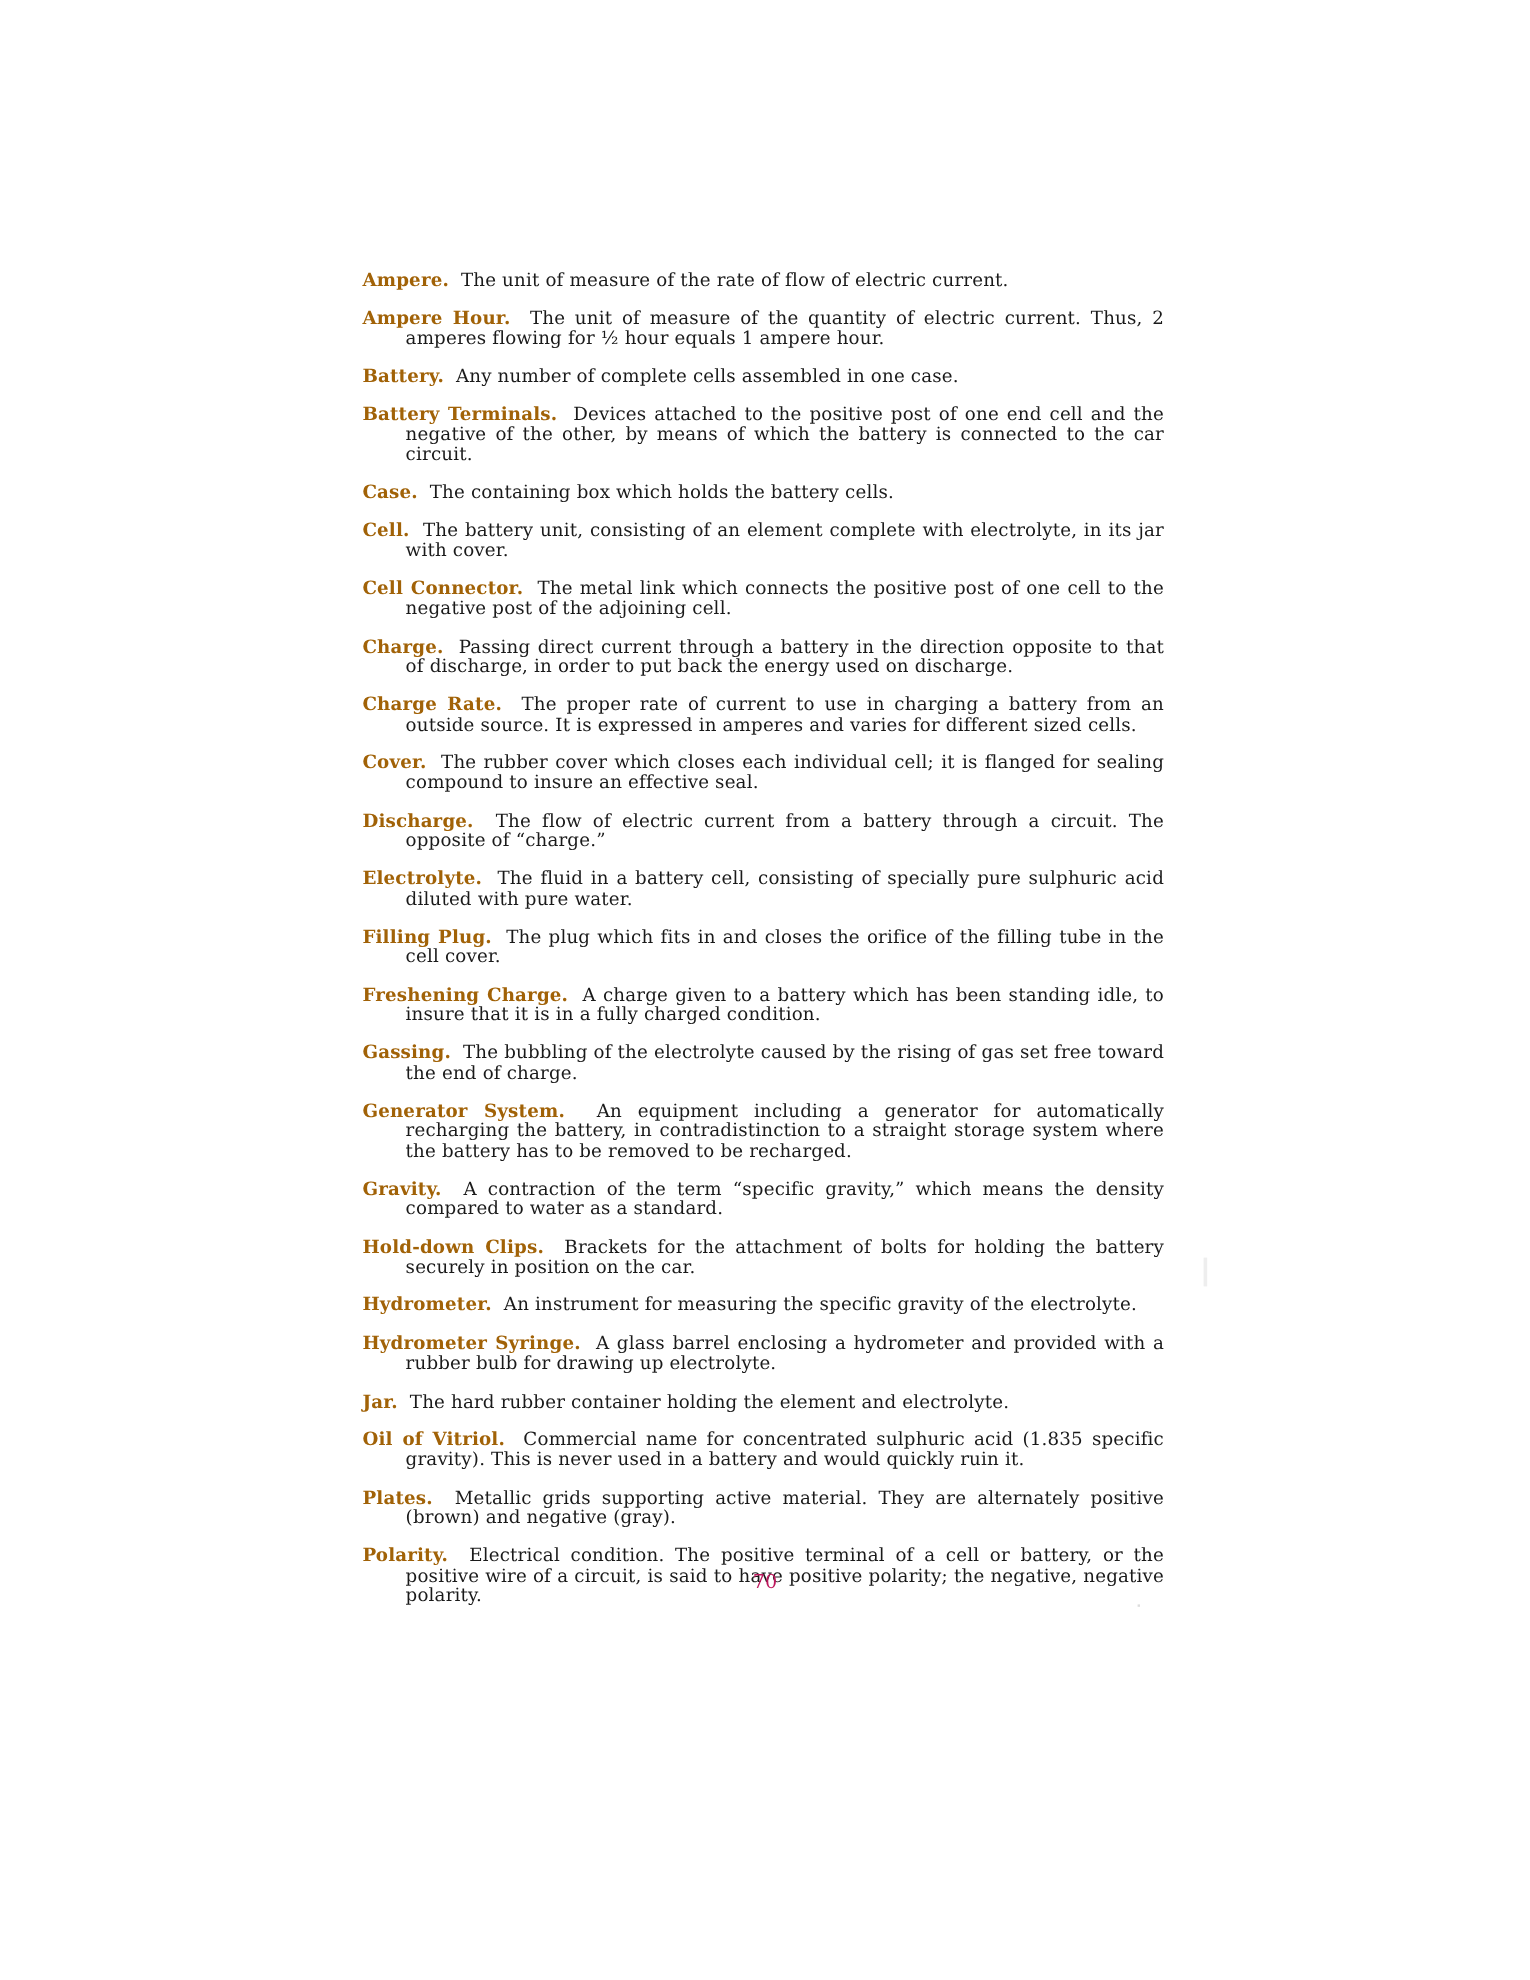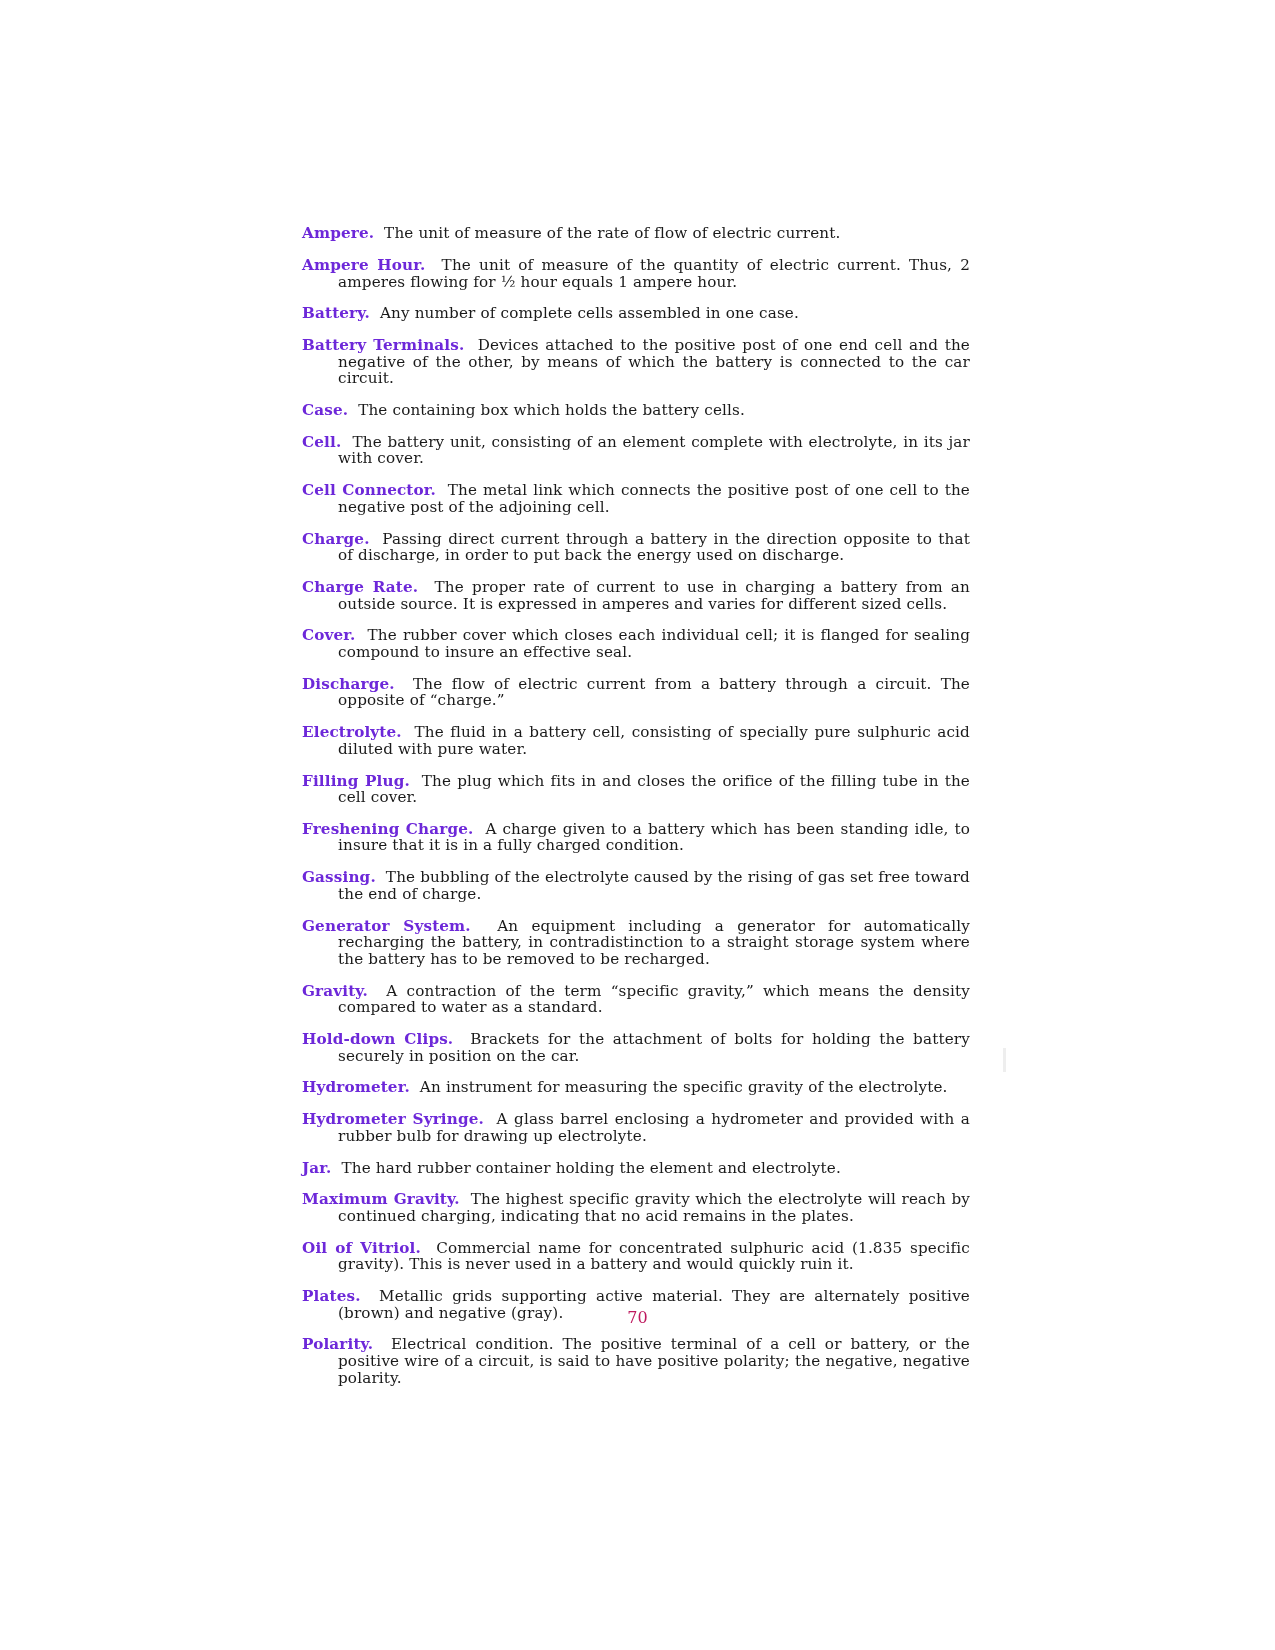--- a/index.html
+++ b/index.html
@@ -12,21 +12,21 @@
   .page-content {
     position: absolute; left: 302px; top: 210px; width: 668px;
   }
   .entry {
     font-size: 15.2px; line-height: 16.6px;
     text-align: justify;
     padding-left: 36px; text-indent: -36px;
     margin-bottom: 4.6px;
     letter-spacing: 0.15px;
   }
-  .term { font-weight: bold; color: #6d28d9; }
+  .term { font-weight: bold; color: #a16207; }
   .def { font-weight: normal; }
   .page-number {
     position: absolute; left: 0; width: 1275px; top: 1308px;
     text-align: center; font-size: 16px; color: #be185d;
   }
   .speck { position:absolute; background:#ddd; }
 </style>
 </head>
 <body>
 
@@ -45,21 +45,20 @@
   <p class="entry"><span class="term">Electrolyte.</span>&nbsp; <span class="def">The fluid in a battery cell, consisting of specially pure sulphuric acid diluted with pure water.</span></p>
   <p class="entry"><span class="term">Filling Plug.</span>&nbsp; <span class="def">The plug which fits in and closes the orifice of the filling tube in the cell cover.</span></p>
   <p class="entry"><span class="term">Freshening Charge.</span>&nbsp; <span class="def">A charge given to a battery which has been standing idle, to insure that it is in a fully charged condition.</span></p>
   <p class="entry"><span class="term">Gassing.</span>&nbsp; <span class="def">The bubbling of the electrolyte caused by the rising of gas set free toward the end of charge.</span></p>
   <p class="entry"><span class="term">Generator System.</span>&nbsp; <span class="def">An equipment including a generator for automatically recharging the battery, in contradistinction to a straight storage system where the battery has to be removed to be recharged.</span></p>
   <p class="entry"><span class="term">Gravity.</span>&nbsp; <span class="def">A contraction of the term “specific gravity,” which means the density compared to water as a standard.</span></p>
   <p class="entry"><span class="term">Hold-down Clips.</span>&nbsp; <span class="def">Brackets for the attachment of bolts for holding the battery securely in position on the car.</span></p>
   <p class="entry"><span class="term">Hydrometer.</span>&nbsp; <span class="def">An instrument for measuring the specific gravity of the electrolyte.</span></p>
   <p class="entry"><span class="term">Hydrometer Syringe.</span>&nbsp; <span class="def">A glass barrel enclosing a hydrometer and provided with a rubber bulb for drawing up electrolyte.</span></p>
   <p class="entry"><span class="term">Jar.</span>&nbsp; <span class="def">The hard rubber container holding the element and electrolyte.</span></p>
-  <p class="entry"><span class="term">Maximum Gravity.</span>&nbsp; <span class="def">The highest specific gravity which the electrolyte will reach by continued charging, indicating that no acid remains in the plates.</span></p>
   <p class="entry"><span class="term">Oil of Vitriol.</span>&nbsp; <span class="def">Commercial name for concentrated sulphuric acid (1.835 specific gravity). This is never used in a battery and would quickly ruin it.</span></p>
   <p class="entry"><span class="term">Plates.</span>&nbsp; <span class="def">Metallic grids supporting active material. They are alternately positive (brown) and negative (gray).</span></p>
   <p class="entry"><span class="term">Polarity.</span>&nbsp; <span class="def">Electrical condition. The positive terminal of a cell or battery, or the positive wire of a circuit, is said to have positive polarity; the negative, negative polarity.</span></p>
 </div>
 
 <div class="page-number">70</div>
 
 <div class="speck" style="left:1003px;top:1048px;width:3px;height:24px;background:#eee;"></div>
 <div class="speck" style="left:948px;top:1337px;width:2px;height:2px;"></div>
 

